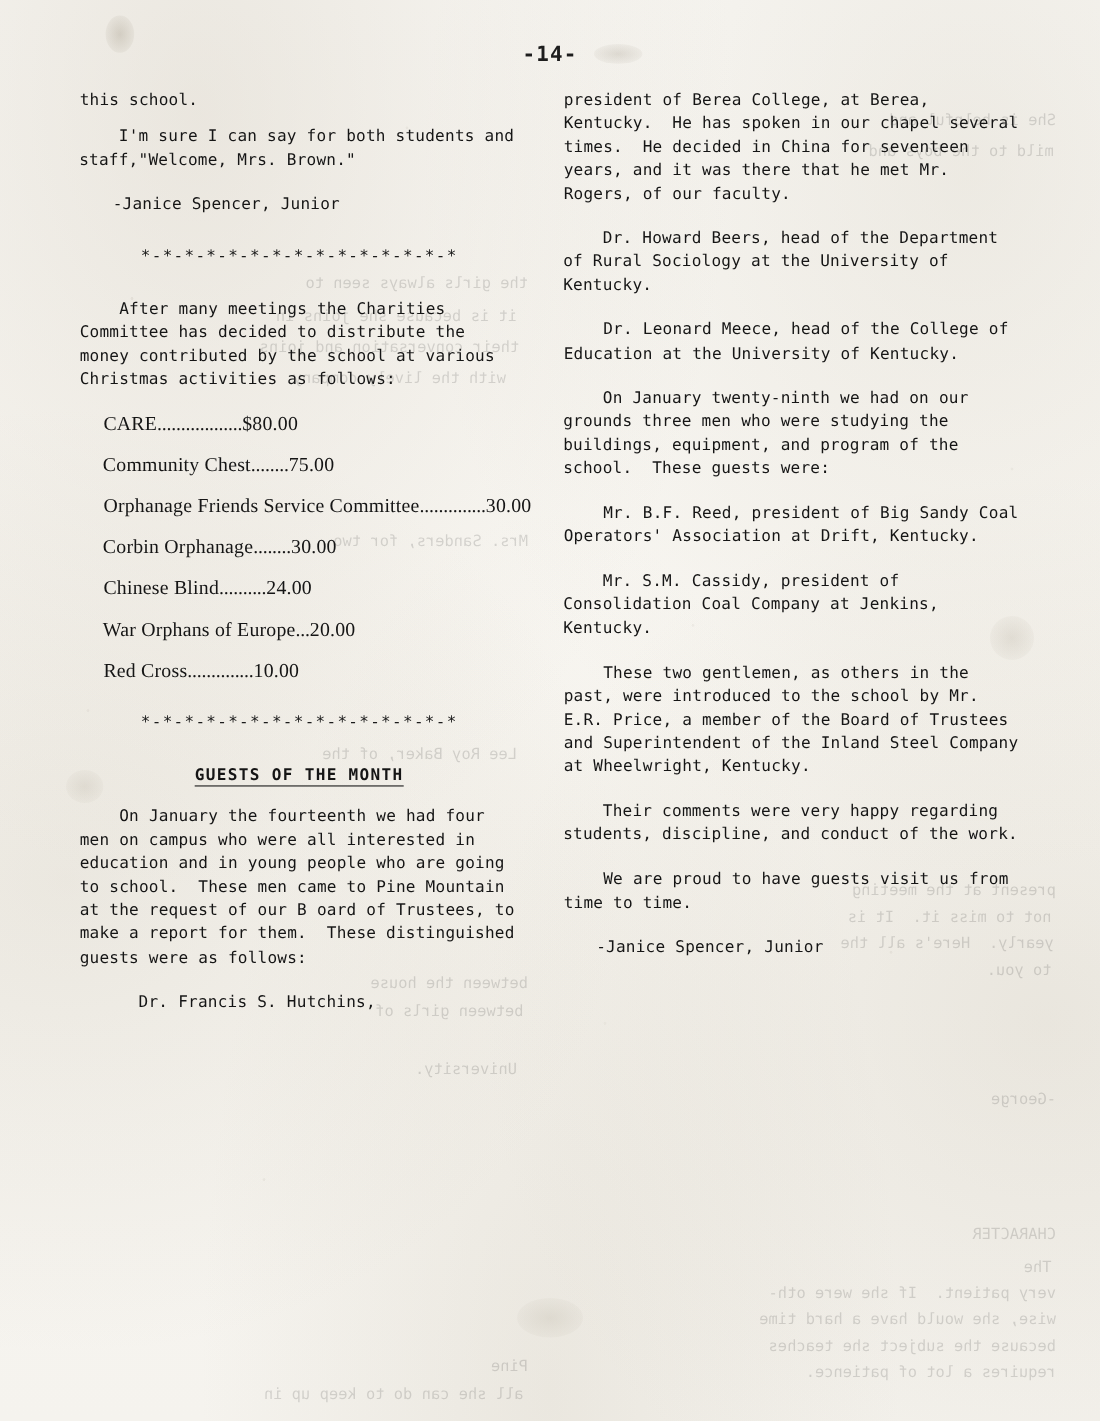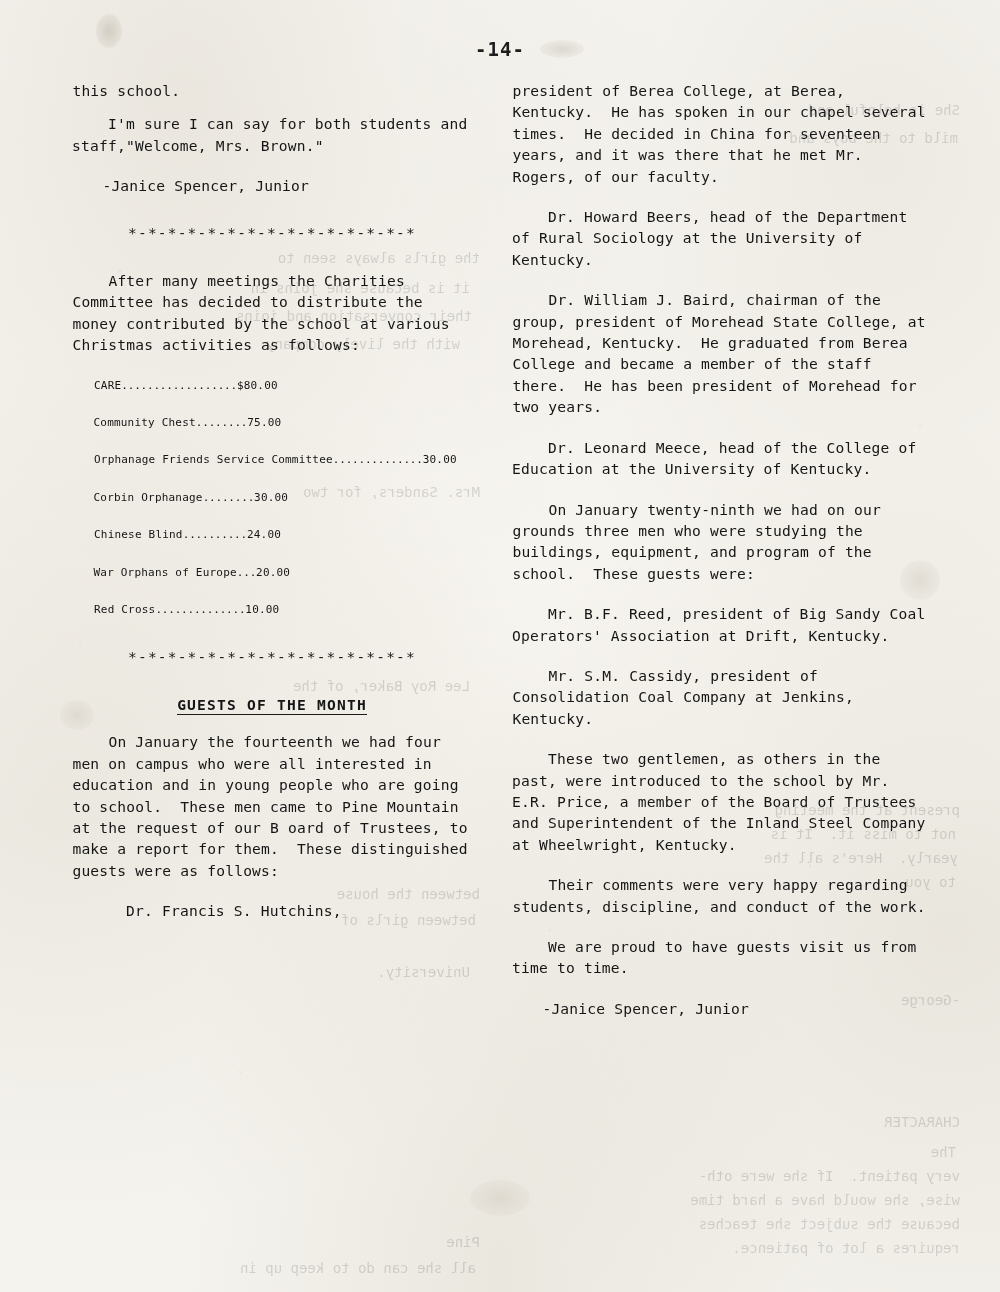--- a/index.html
+++ b/index.html
@@ -114,21 +114,22 @@
   }
   .fundlist {
     margin: 0 0 8px 0;
     padding: 0;
     list-style: none;
   }
   .fundlist li {
     margin: 0 0 16px 0;
     padding-left: 22px;
     white-space: pre;
-    font-size: 11px;
+    font-size: 18px;
+    font-family: Liberation Serif, serif;
   }
   .fundlist li .dots { letter-spacing: -0.2px; }
   
   .col p:nth-child(odd) { transform: translateX(0.4px); }
   .fundlist li:nth-child(even) { transform: translateX(-0.5px); }
   .smudge {
     position: absolute;
     border-radius: 50%;
     pointer-events: none;
   }
@@ -207,21 +208,20 @@
       <p class="para indent">On January the fourteenth we had four men on campus who were all interested in education and in young people who are going to school.  These men came to Pine Mountain at the request of our B oard of Trustees, to make a report for them.  These distinguished guests were as follows:</p>
 
       <p class="para" style="text-indent:54px;">Dr. Francis S. Hutchins,</p>
 
     </div>
 
     <div class="col right">
 
       <p class="para">president of Berea College, at Berea, Kentucky.  He has spoken in our chapel several times.  He decided in China for seventeen years, and it was there that he met Mr. Rogers, of our faculty.</p>
       <p class="para indent">Dr. Howard Beers, head of the Department of Rural Sociology at the University of Kentucky.</p>
-      <p class="para indent">Dr. William J. Baird, chairman of the group, president of Morehead State College, at Morehead, Kentucky.  He graduated from Berea College and became a member of the staff there.  He has been president of Morehead for two years.</p>
       <p class="para indent">Dr. Leonard Meece, head of the College of Education at the University of Kentucky.</p>
       <p class="para indent">On January twenty-ninth we had on our grounds three men who were studying the buildings, equipment, and program of the school.  These guests were:</p>
       <p class="para indent">Mr. B.F. Reed, president of Big Sandy Coal Operators' Association at Drift, Kentucky.</p>
       <p class="para indent">Mr. S.M. Cassidy, president of Consolidation Coal Company at Jenkins, Kentucky.</p>
       <p class="para indent">These two gentlemen, as others in the past, were introduced to the school by Mr. E.R. Price, a member of the Board of Trustees and Superintendent of the Inland Steel Company at Wheelwright, Kentucky.</p>
       <p class="para indent">Their comments were very happy regarding students, discipline, and conduct of the work.</p>
       <p class="para indent">We are proud to have guests visit us from time to time.</p>
 
       <p class="sig">-Janice Spencer, Junior</p>
 

